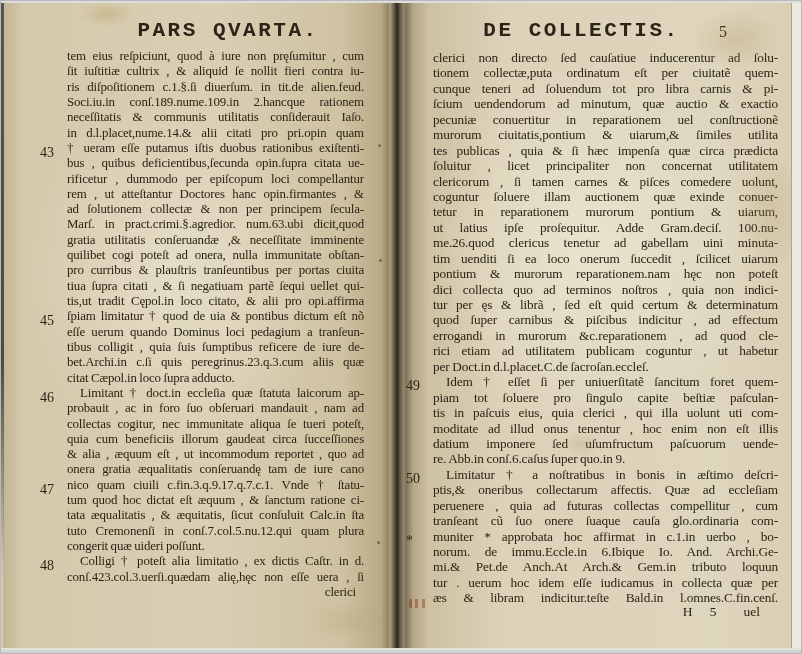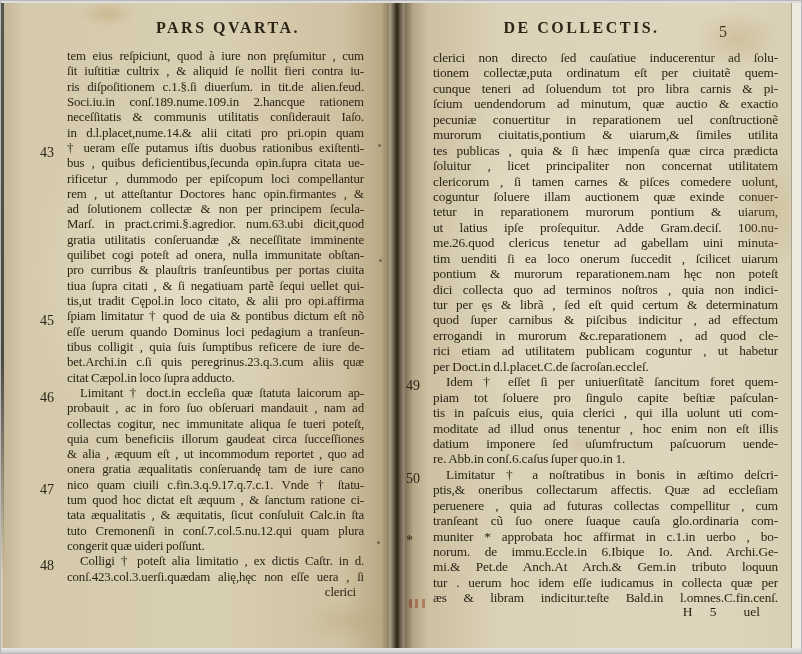--- a/index.html
+++ b/index.html
@@ -35,21 +35,21 @@
     background:linear-gradient(to bottom,#57554f 0%,#4c4a44 55%,rgba(80,78,70,0) 88%);}
   .edge-top{position:absolute;left:0;top:0;width:802px;height:2px;background:#dddddd;z-index:7;}
   .edge-bottom{position:absolute;left:0;bottom:0;width:802px;height:5px;z-index:7;
     background:linear-gradient(to bottom,#e9e7e0 0%,#c6cbcf 100%);}
   .edge-right{position:absolute;right:0;top:0;width:9px;height:654px;z-index:6;
     background:#eceade;border-left:1px solid #aaa493;}
   
   .header-row{position:absolute;top:16px;left:0;right:0;height:26px;}
   .pg-header{
     position:absolute;left:0;right:0;text-align:center;
-    font-size:16px;font-weight:bold;letter-spacing:2.5px;white-space:nowrap;
+    font-size:21px;font-weight:bold;letter-spacing:2.5px;white-space:nowrap;font-family:Liberation Mono, monospace;
   }
   .page-left .pg-header{transform:translateX(32px);}
   .page-right .pg-header{transform:translateX(-18px);}
   .folio{position:absolute;left:314px;top:4px;font-size:16px;}
   
   .tb{position:absolute;top:46px;}
   .tb-left{left:64px;width:297px;}
   .tb-right{left:28px;width:345px;top:47px;}
   .line{position:relative;}
   .tb-left .line{height:15.32px;font-size:12.9px;}
@@ -297,21 +297,21 @@
         <div class="line">
           <span class="lt">tis in paſcuis eius, quia clerici , qui illa uolunt uti com-</span>
         </div>
         <div class="line">
           <span class="lt">moditate ad illud onus tenentur , hoc enim non eſt illis</span>
         </div>
         <div class="line">
           <span class="lt">datium imponere ſed uſumfructum paſcuorum uende-</span>
         </div>
         <div class="line nj">
-          <span class="lt">re. Abb.in conſ.6.caſus ſuper quo.in 1.</span>
+          <span class="lt">re. Abb.in conſ.6.caſus ſuper quo.in 9.</span>
         </div>
         <div class="line">
           <span class="num">50</span>
           <span class="lt ind">Limitatur † a noſtratibus in bonis in æſtimo deſcri-</span>
         </div>
         <div class="line">
           <span class="lt">ptis,&amp; oneribus collectarum affectis. Quæ ad eccleſiam</span>
         </div>
         <div class="line">
           <span class="lt">peruenere , quia ad futuras collectas compellitur , cum</span>

